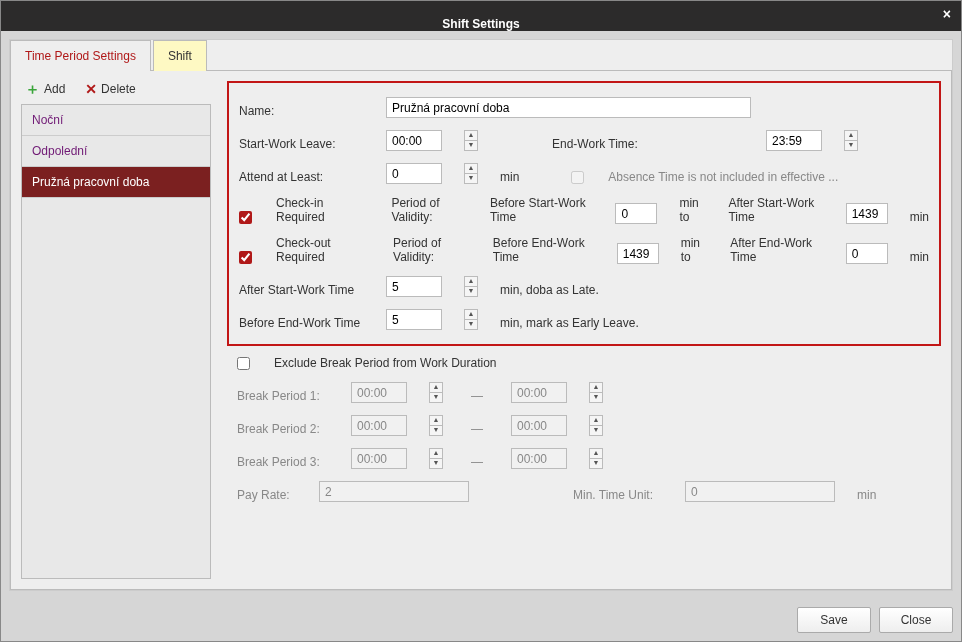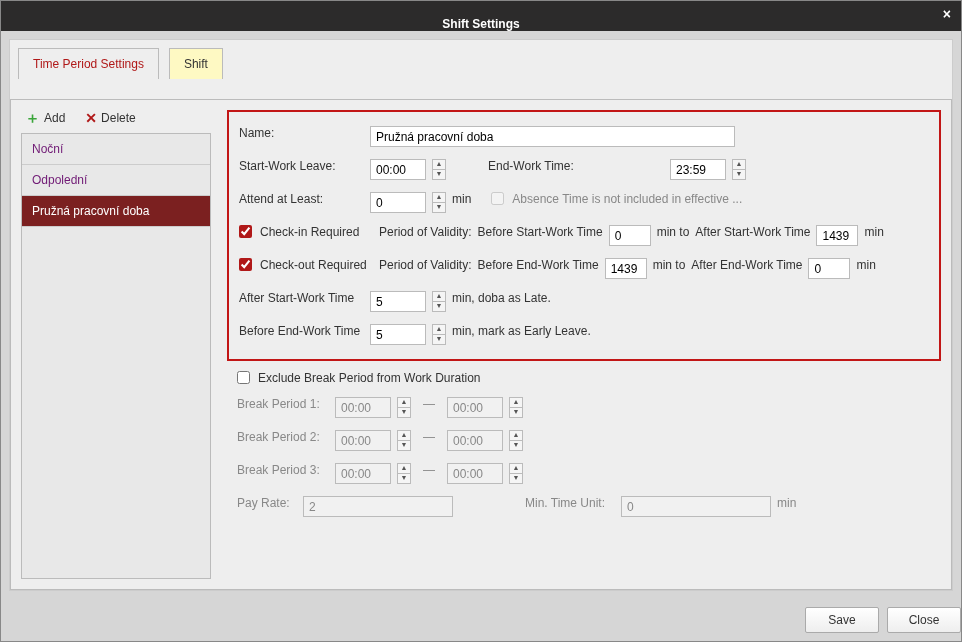--- a/index.html
+++ b/index.html
@@ -50,25 +50,25 @@
   .card {
     background: #eee;
     border: 1px solid #ccc;
     flex: 1;
     display: flex;
     flex-direction: column;
     position: relative;
   }
   .tabs {
     display: flex;
-    gap: 10px;
+    gap: 2px;
     position: relative;
     top: 0;
-    padding: 8px;
-    margin-bottom: 13px;
+    padding: 0;
+    margin-bottom: 0;
   }
   .tab {
     padding: 8px 14px;
     border: 1px solid #bbb;
     border-bottom: none;
     cursor: pointer;
     font-size: 12px;
     background: #fef9c3;
   }
   .tab.active {
@@ -125,22 +125,22 @@
     flex: 1;
     position: relative;
   }
   .redbox {
     border: 2px solid #c21616;
     padding: 14px 10px 14px 10px;
     margin-bottom: 10px;
   }
   .row {
     display: flex;
-    align-items: flex-start;
-    gap: 6px;
+    align-items: flex-end;
+    gap: 22px;
     margin-bottom: 12px;
     flex-wrap: nowrap;
     font-size: 12px;
   }
   .lbl { color: #333; }
   .lbl-fixed { width: 125px; }
   .input {
     border: 1px solid #bbb;
     background: #fff;
     padding: 3px 5px;
@@ -174,21 +174,21 @@
     height: 13px;
     margin: 0 2px 0 0;
     accent-color: #b01818;
   }
   .muted { color: #888; }
   .section { margin-bottom: 10px; padding-left: 10px; }
   .footer {
     display: flex;
     justify-content: flex-end;
     gap: 8px;
-    padding: 8px 0 8px 0;
+    padding: 8px 8px 8px 0;
   }
   .btn {
     background: linear-gradient(#fff, #eee);
     border: 1px solid #aaa;
     padding: 5px 0;
     width: 74px;
     text-align: center;
     cursor: pointer;
     font-size: 12px;
     border-radius: 2px;

